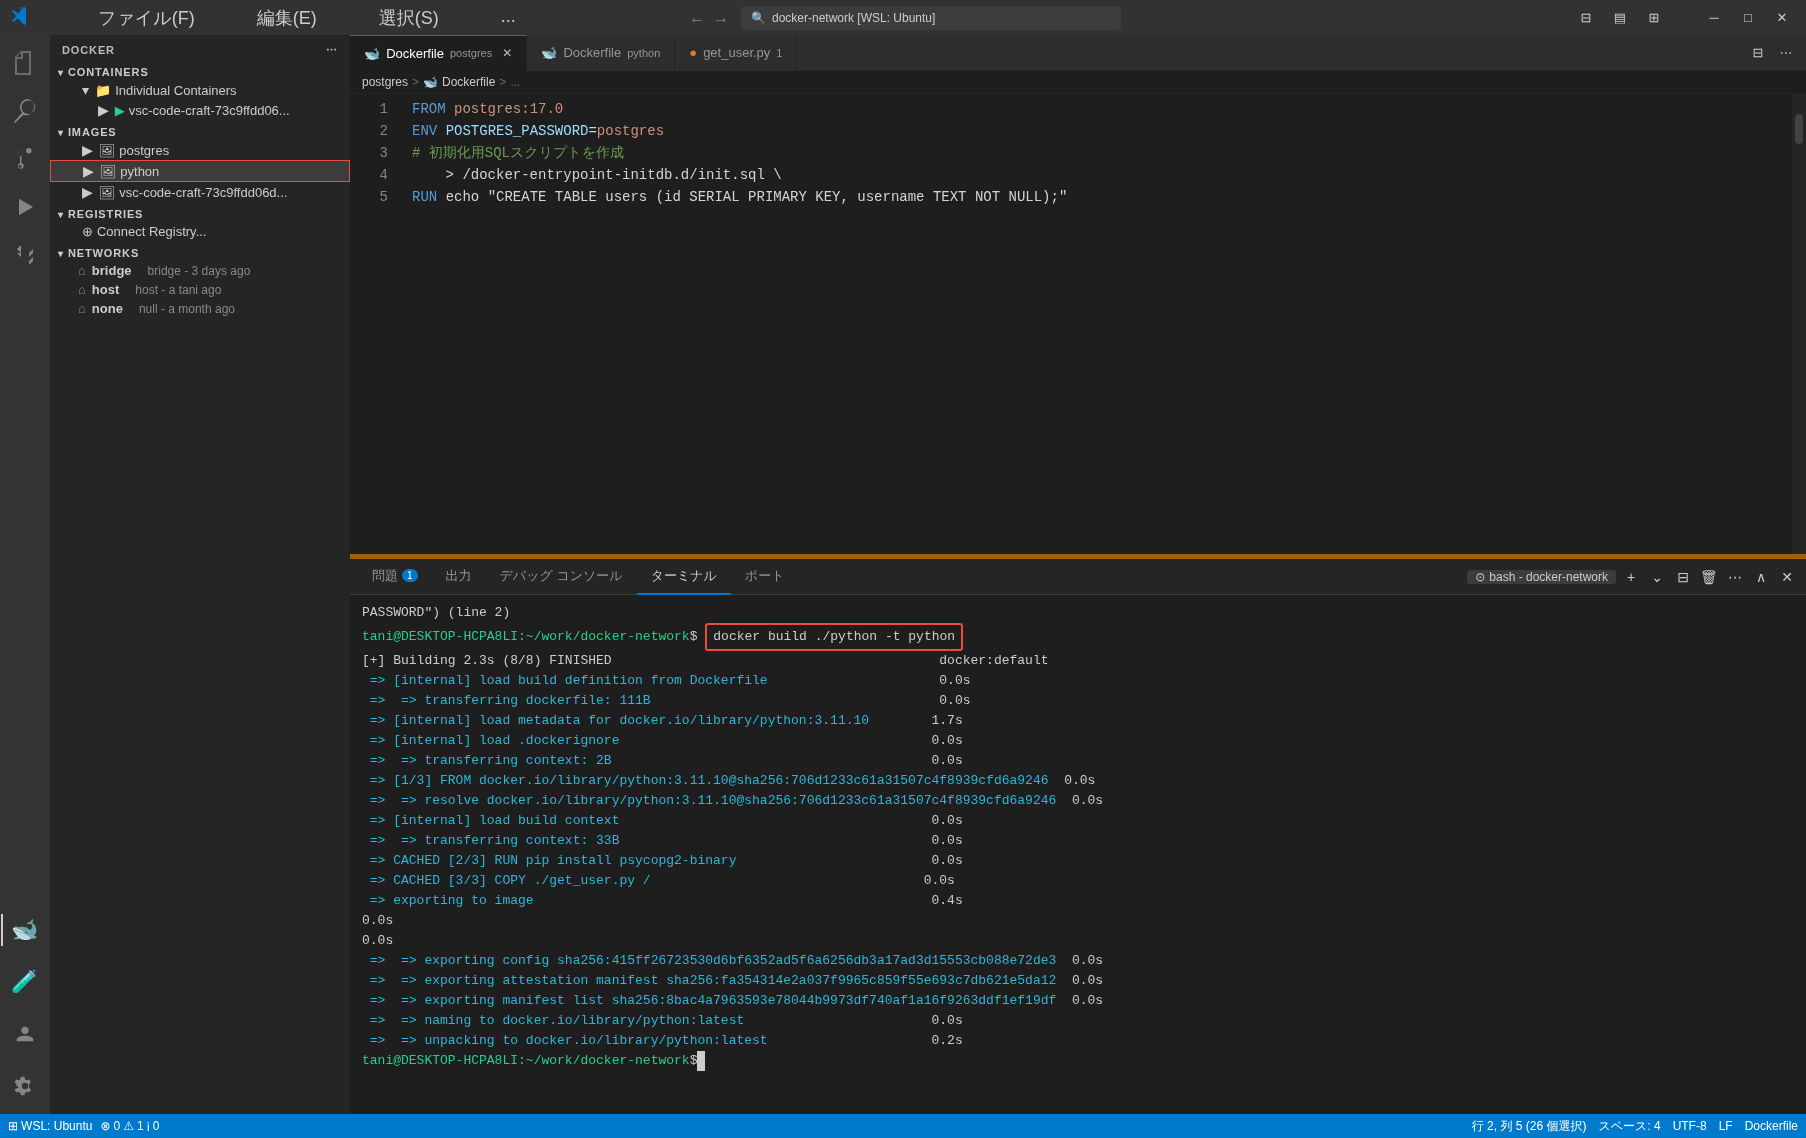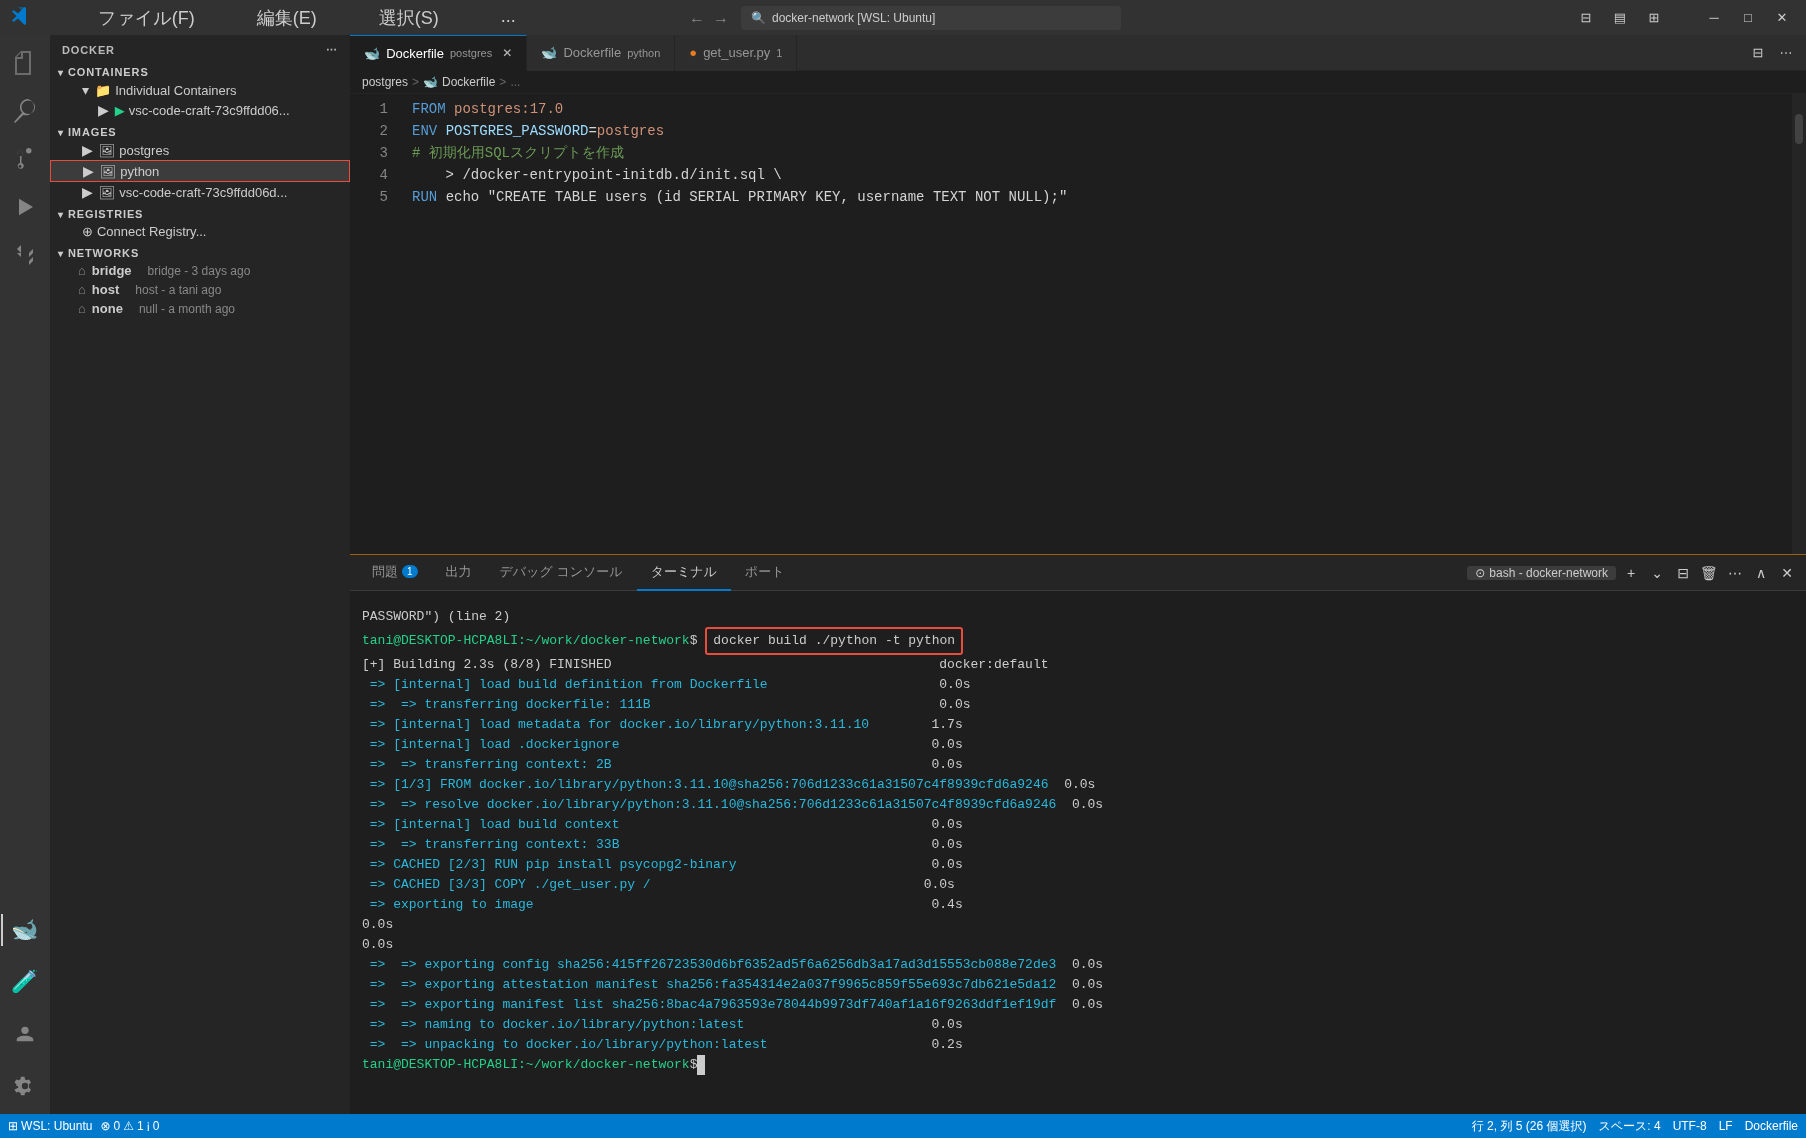--- a/index.html
+++ b/index.html
@@ -310,23 +310,22 @@
     .env-key { color: #9cdcfe; }
     .env-val { color: #ce9178; }
     .plain { color: #d4d4d4; }
 
     
     .panel {
       height: 560px;
       display: flex;
       flex-direction: column;
       background: #1e1e1e;
-      border-top: 1px solid #a16207;
+      border-top: 5px solid #a16207;
       flex-shrink: 0;
-      gap: 8px;
     }
     .panel-tabs {
       display: flex;
       align-items: center;
       background: #252526;
       height: 36px;
       flex-shrink: 0;
       border-bottom: 1px solid #3c3c3c;
       gap: 0;
       padding: 0 8px;

